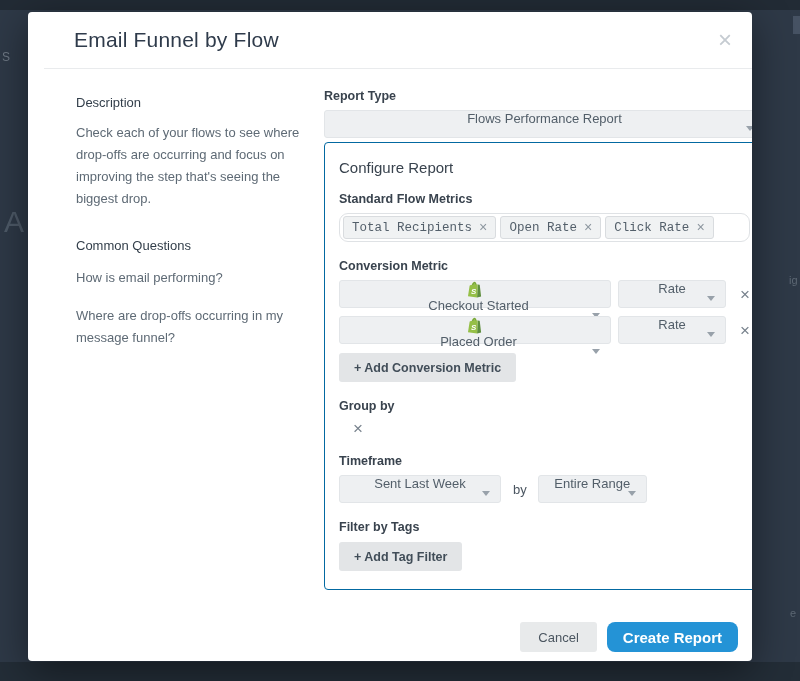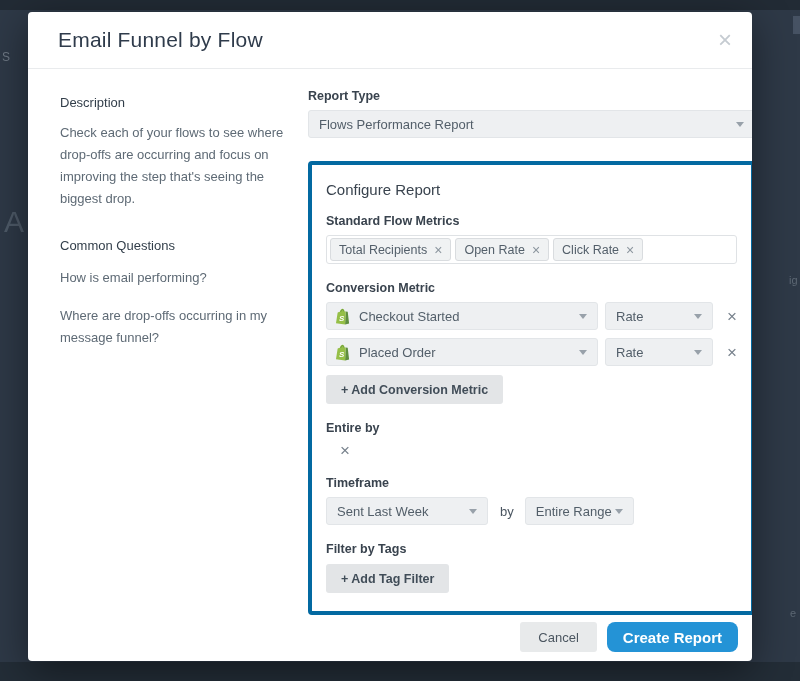--- a/index.html
+++ b/index.html
@@ -15,21 +15,21 @@
   .frag-s { left: 2px; top: 50px; font-size: 12px; color: #6e7884; }
   .frag-a { left: 4px; top: 205px; font-size: 30px; color: #4e5a68; }
   .frag-ig { left: 789px; top: 274px; font-size: 11px; }
   .frag-e { left: 790px; top: 607px; font-size: 11px; }
   .frag-block { position: absolute; left: 793px; top: 16px; width: 7px; height: 18px; background: #465263; }
 
   .modal {
     position: absolute; left: 28px; top: 12px; width: 724px; height: 649px;
     background: #ffffff; border-radius: 4px;
     box-shadow: 0 10px 40px rgba(0,0,0,.45);
-    display: flex; flex-direction: column;
+    display: flex; flex-direction: column; padding-left: 16px;
   }
   .modal-header {
     height: 57px; flex: none;
     display: flex; align-items: center; justify-content: space-between;
     padding: 0 16px 0 30px; border-bottom: 1px solid #e9ebed;
   }
   .modal-title { font-size: 21px; font-weight: 400; color: #2f3b4b; letter-spacing: .2px; }
   .close-btn {
     font-size: 24px; color: #c5cbd1; cursor: pointer; line-height: 1;
     background: none; border: none; padding: 2px 4px; font-family: inherit;
@@ -41,39 +41,39 @@
   .panel-heading { font-size: 13px; color: #323e4a; margin: 6px 0 12px; }
   .panel-text { font-size: 13px; line-height: 22px; color: #5e6a75; margin: 1px 0 28px; }
   .questions-heading { margin: 28px 0 14px; }
   .question { font-size: 13px; line-height: 22px; color: #5e6a75; margin: 0 0 16px; }
 
   .right-col { flex: 1; }
   .field-label { font-size: 12.5px; font-weight: 700; color: #39434e; margin: 0 0 7px; }
   .sel {
     display: flex; align-items: center; height: 28px; padding: 0 10px;
     background: #eef0f2; border: 1px solid #e2e5e8; border-radius: 3px;
-    font-size: 13px; color: #525e69; cursor: pointer;
+    font-size: 13px; color: #525e69; cursor: pointer; flex-direction: column;
   }
   .caret {
     width: 0; height: 0; margin-left: auto;
     border-left: 4px solid transparent; border-right: 4px solid transparent;
     border-top: 5px solid #98a1aa;
   }
   .report-sel { width: 100%; }
 
   .configure-box {
-    border: 4px solid #0369a1; border-radius: 4px;
-    margin-top: 23px; padding: 16px 14px 18px;
+    border: 1px solid #0369a1; border-radius: 4px;
+    margin-top: 4px; padding: 16px 14px 18px;
   }
   .cfg-heading { font-size: 15px; font-weight: 400; color: #39434e; margin: 0 0 16px; }
 
   .tag-input {
     display: flex; align-items: center; gap: 4px;
     height: 29px; padding: 0 3px; background: #fff;
-    border: 1px solid #dfe2e5; border-radius: 3px; cursor: text;
+    border: 1px solid #dfe2e5; border-radius: 9px; cursor: text; font-family: Liberation Mono, monospace;
   }
   .tag {
     display: flex; align-items: center; gap: 7px;
     height: 23px; padding: 0 8px;
     background: #f0f2f3; border: 1px solid #d9dcdf; border-radius: 3px;
     font-size: 12.5px; color: #535f6a; white-space: nowrap;
   }
   .tag-x { color: #8b959e; font-size: 14px; line-height: 1; cursor: pointer; }
 
   .section { margin-top: 17px; }
@@ -207,21 +207,21 @@
                 <span>Rate</span>
                 <span class="caret"></span>
               </div>
               <button class="row-x">×</button>
             </div>
 
             <button class="add-btn">+ Add Conversion Metric</button>
           </div>
 
           <div class="section">
-            <div class="field-label">Entire by</div>
+            <div class="field-label">Group by</div>
             <div class="group-row">
               <button class="row-x">×</button>
             </div>
           </div>
 
           <div class="section">
             <div class="field-label">Timeframe</div>
             <div class="tf-row">
               <div class="sel tf-range">
                 <span>Sent Last Week</span>

